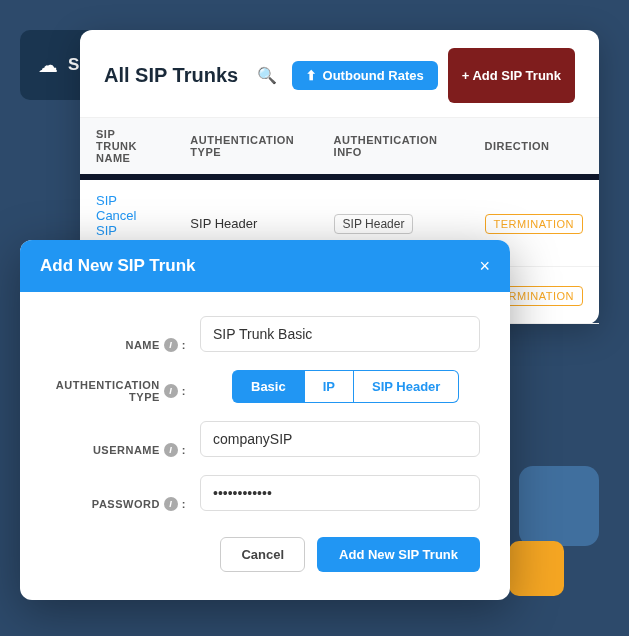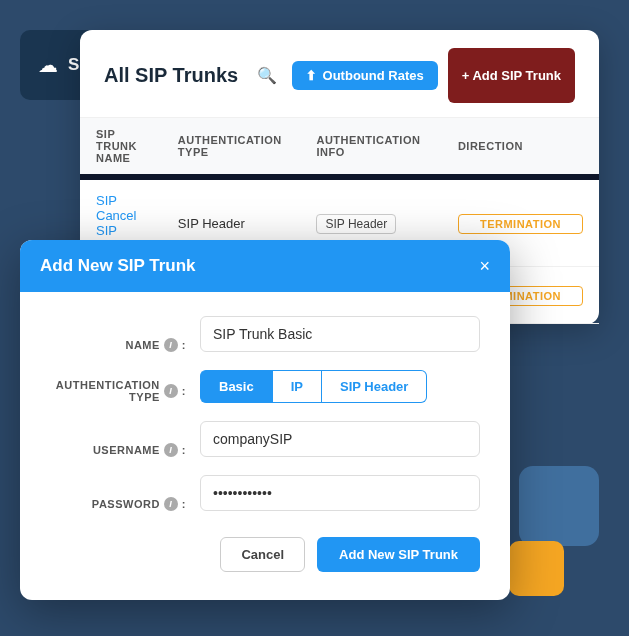--- a/index.html
+++ b/index.html
@@ -166,24 +166,24 @@
       border-radius: 4px;
       padding: 2px 8px;
       font-size: 12px;
       color: #444;
       background: #fff;
       margin-right: 4px;
     }
     .badge-termination {
       border: 1px solid #f5a623;
       border-radius: 4px;
-      padding: 3px 21px;
+      padding: 3px 8px;
       font-size: 11px;
       color: #f5a623;
-      font-weight: 700;
+      font-weight: 400;
       letter-spacing: 0.5px;
     }
 
     
     .modal-overlay {
       position: absolute;
       top: 0; left: 0; right: 0; bottom: 0;
       z-index: 10;
     }
     .modal {
@@ -258,20 +258,21 @@
       border: 1px solid #ddd;
       border-radius: 6px;
       padding: 9px 12px;
       font-size: 14px;
       color: #333;
       outline: none;
     }
     .auth-type-group {
       display: flex;
       gap: 0;
+      margin-left: 32px;
     }
     .auth-btn {
       border: 1px solid #2196f3;
       background: #fff;
       color: #2196f3;
       padding: 8px 18px;
       font-size: 13px;
       font-weight: 600;
       cursor: pointer;
       transition: background 0.15s;

